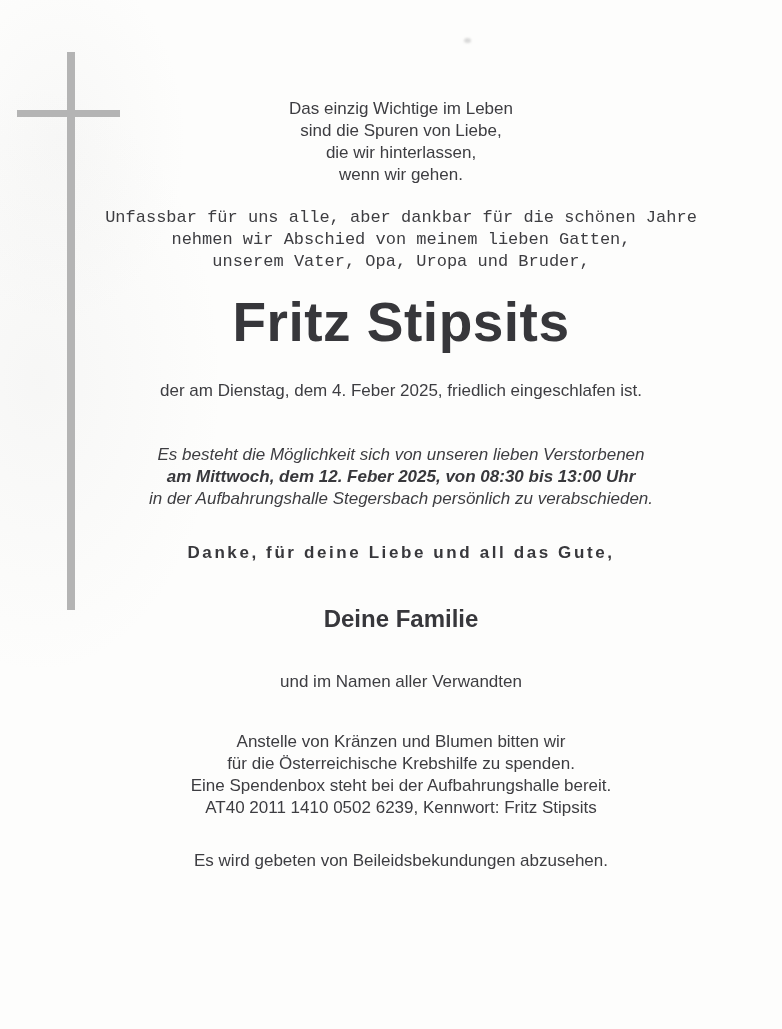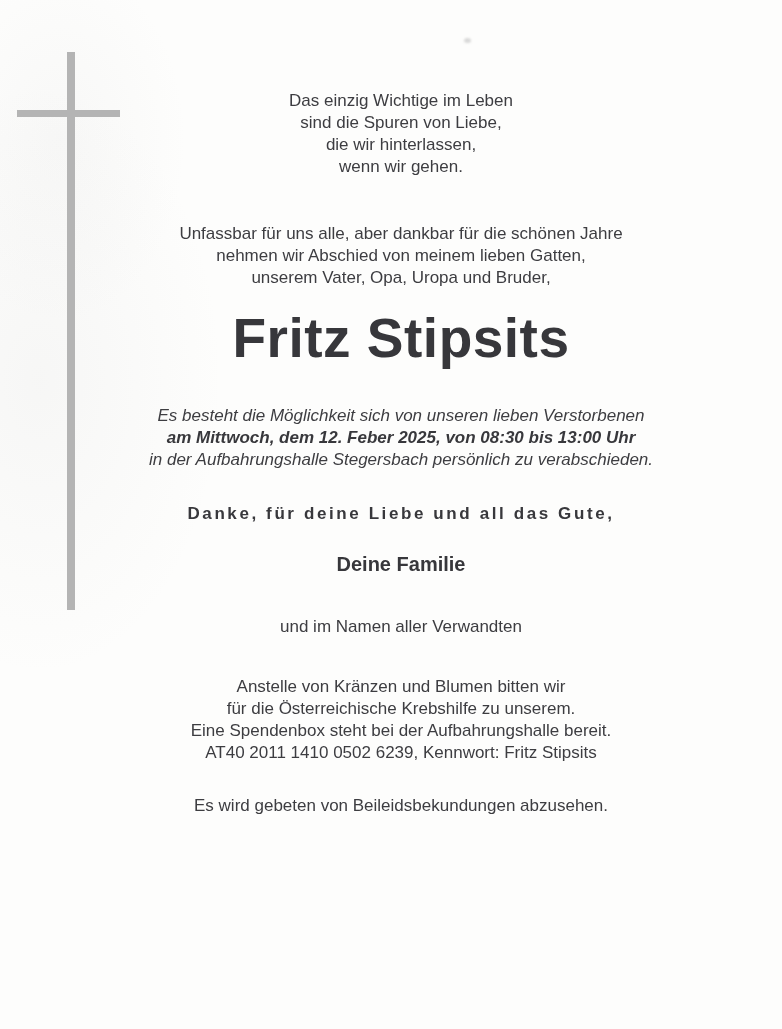--- a/index.html
+++ b/index.html
@@ -44,51 +44,51 @@
     width: 7px;
     height: 5px;
     background: rgba(150,150,150,0.35);
     border-radius: 50%;
     filter: blur(1px);
   }
   
   .content {
     position: absolute;
     left: 20px;
-    top: 8px;
+    top: 16px;
     width: 762px;
     text-align: center;
   }
   .block {
     font-size: 17px;
     line-height: 22px;
   }
   .verse          { margin-top: 82px; }
-  .intro          { margin-top: 45px; }
+  .intro          { margin-top: 21px; font-family: Liberation Mono, monospace; }
   .deceased-name  {
     margin-top: 24px;
     font-size: 55px;
     line-height: 50px;
     font-weight: bold;
     color: #37373b;
     letter-spacing: 0.5px;
   }
   .death-line     { margin-top: 33px; }
   .viewing        { margin-top: 42px; font-style: italic; }
   .viewing .bold-line { font-weight: bold; color: #38383c; }
   .burial         { margin-top: 19px; }
   .thanks         {
     margin-top: 32px;
     font-weight: bold;
     letter-spacing: 2.6px;
     color: #38383c;
   }
   .family-signature {
-    margin-top: 24px;
-    font-size: 20px;
+    margin-top: 40px;
+    font-size: 24px;
     line-height: 30px;
     font-weight: bold;
     color: #37373b;
   }
   .relatives      { margin-top: 37px; }
   .donation       { margin-top: 38px; }
   .condolence     { margin-top: 31px; }
 </style>
 </head>
 <body>
@@ -109,39 +109,40 @@
     </div>
 
     <div class="block intro">
       <div>Unfassbar für uns alle, aber dankbar für die schönen Jahre</div>
       <div>nehmen wir Abschied von meinem lieben Gatten,</div>
       <div>unserem Vater, Opa, Uropa und Bruder,</div>
     </div>
 
     <div class="deceased-name">Fritz Stipsits</div>
 
+    <div class="block death-line">der am Dienstag, dem 4. Feber 2025, friedlich eingeschlafen ist.</div>
 
     <div class="block viewing">
       <div>Es besteht die Möglichkeit sich von unseren lieben Verstorbenen</div>
       <div class="bold-line">am Mittwoch, dem 12. Feber 2025, von 08:30 bis 13:00 Uhr</div>
       <div>in der Aufbahrungshalle Stegersbach persönlich zu verabschieden.</div>
     </div>
 
 
     <div class="block thanks">
       <div>Danke, für deine Liebe und all das Gute,</div>
     </div>
 
     <div class="family-signature">Deine Familie</div>
 
     <div class="block relatives">und im Namen aller Verwandten</div>
 
     <div class="block donation">
       <div>Anstelle von Kränzen und Blumen bitten wir</div>
-      <div>für die Österreichische Krebshilfe zu unserem.</div>
+      <div>für die Österreichische Krebshilfe zu spenden.</div>
       <div>Eine Spendenbox steht bei der Aufbahrungshalle bereit.</div>
       <div>AT40 2011 1410 0502 6239, Kennwort: Fritz Stipsits</div>
     </div>
 
     <div class="block condolence">Es wird gebeten von Beileidsbekundungen abzusehen.</div>
 
   </div>
 </div>
 
 </body></html>

